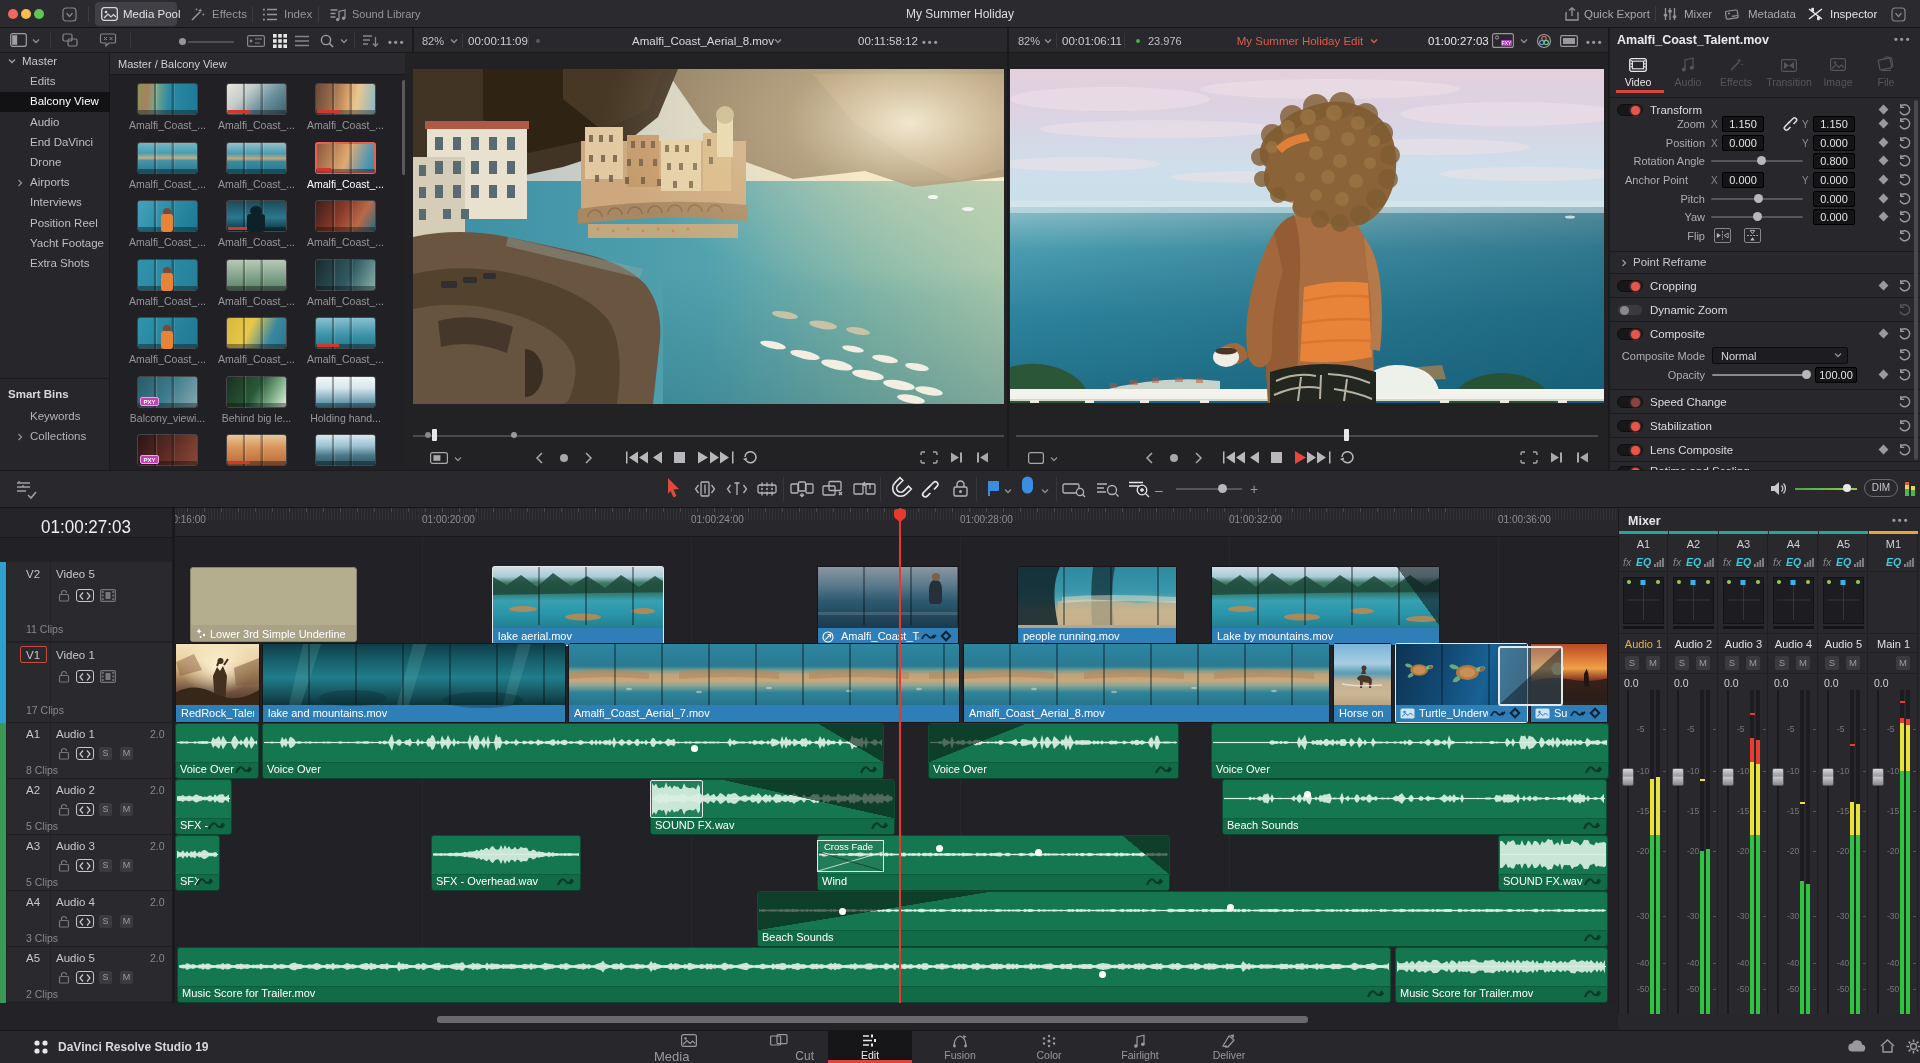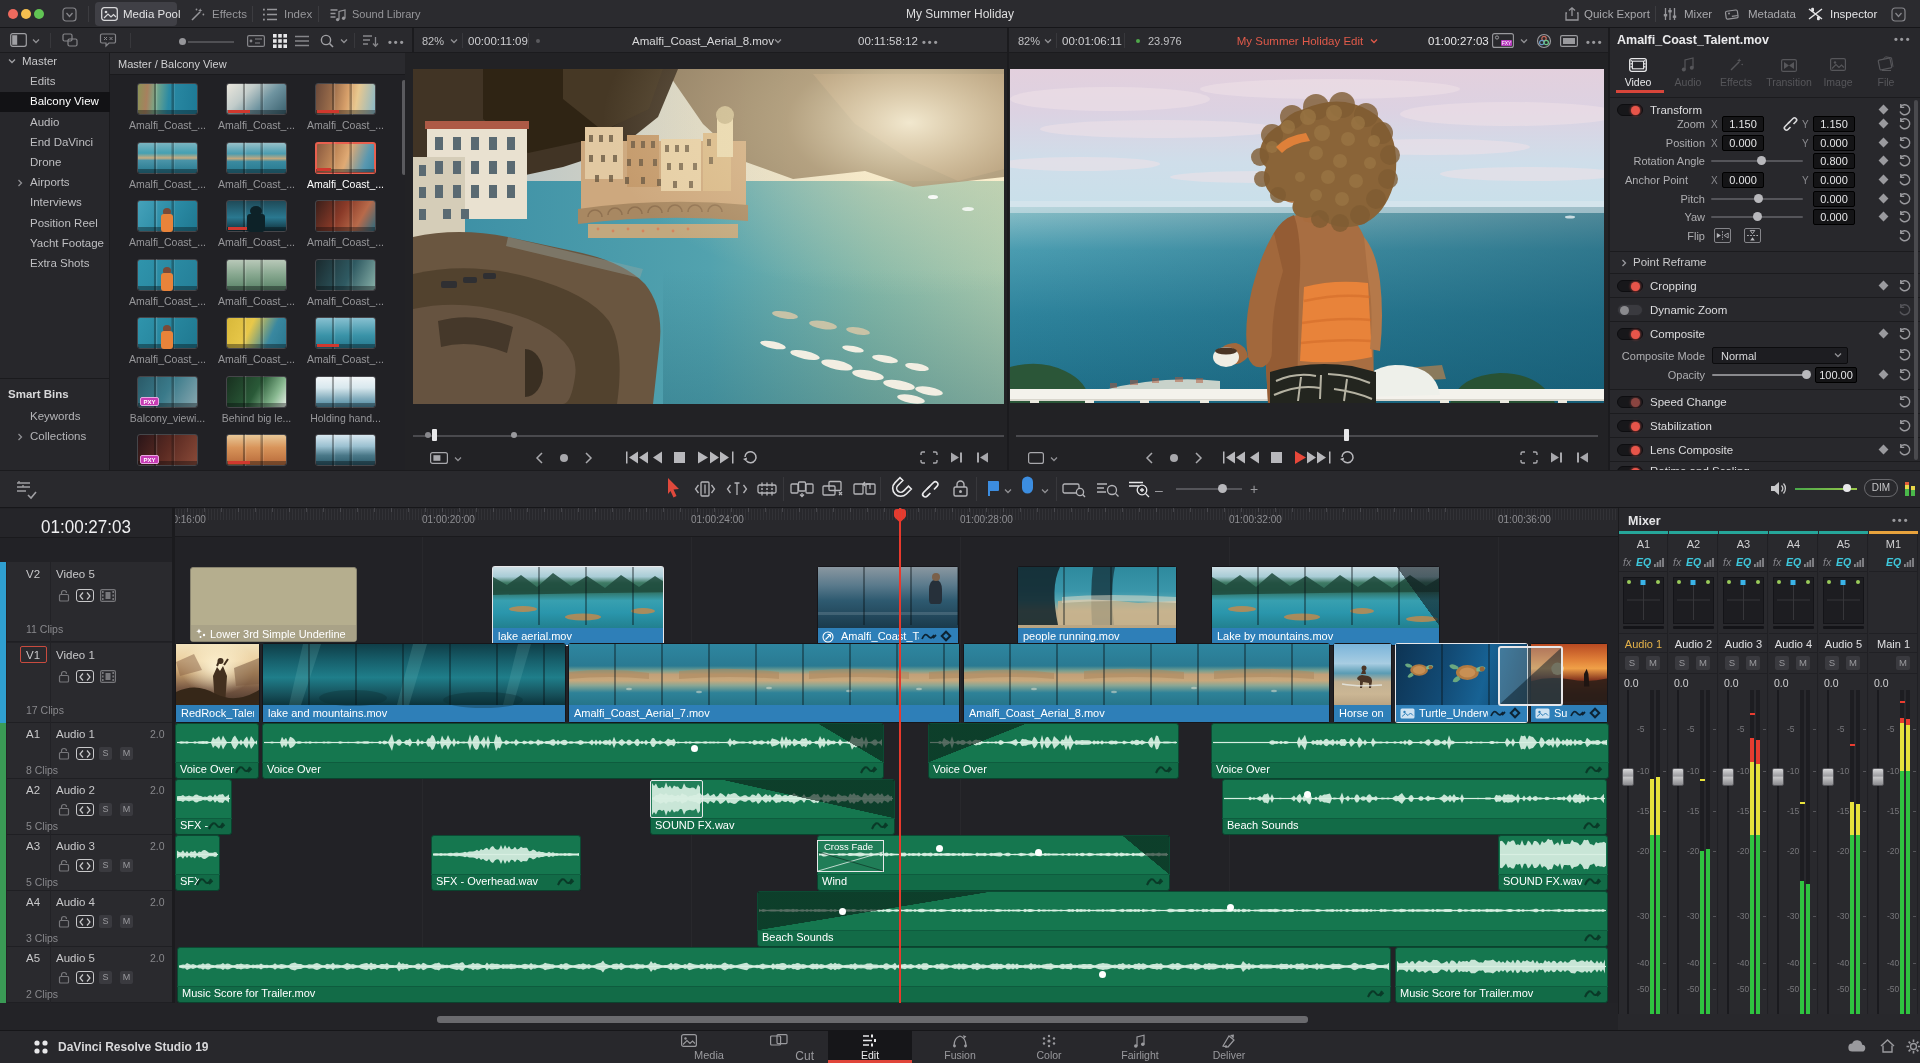--- a/index.html
+++ b/index.html
@@ -1969,21 +1969,21 @@
     </g>
   </svg>
 <div style="left:58px;top:1040px;font-size:12px;color:#d8d8da;font-weight:bold">DaVinci Resolve Studio 19</div>
 <div style="left:828px;top:1030px;width:84px;height:33px;background:#161619"></div>
 <div style="left:828px;top:1060px;width:84px;height:3px;background:#e0453a"></div>
 <svg style="left:681px;top:1034px" width="16" height="13" viewBox="0 0 16 13">
     <rect x="0.6" y="0.6" width="14.8" height="11.8" rx="2" fill="none" stroke="#9a9a9e" stroke-width="1.2"></rect>
     <circle cx="4.5" cy="4.5" r="1.2" fill="#9a9a9e"></circle>
     <path d="M2 10.5 L6 6.5 L9 9.5 L11.5 7 L14 9.5" stroke="#9a9a9e" stroke-width="1.1" fill="none"></path>
   </svg>
-<div style="left:654px;top:1049px;left:654px;width:70px;text-align:right;font-size:11px;color:#9a9a9e">Media</div>
+<div style="left:654px;top:1049px;left:654px;width:70px;text-align:left;font-size:13px;color:#9a9a9e">Media</div>
 <svg style="left:770px;top:1034px" width="18" height="13" viewBox="0 0 18 13">
     <g fill="none" stroke="#9a9a9e" stroke-width="1.2">
       <rect x="0.6" y="2" width="10" height="9" rx="1"></rect>
       <rect x="7" y="0.6" width="10" height="9" rx="1"></rect>
     </g>
   </svg>
 <div style="left:744px;top:1049px;left:744px;width:70px;text-align:right;font-size:12px;color:#9a9a9e">Cut</div>
 <svg style="left:861px;top:1034px" width="18" height="13" viewBox="0 0 18 13">
     <g stroke="#e8e8ea" stroke-width="1.6">
       <path d="M2 2 h6 M2 6.5 h9 M2 11 h6"></path>

